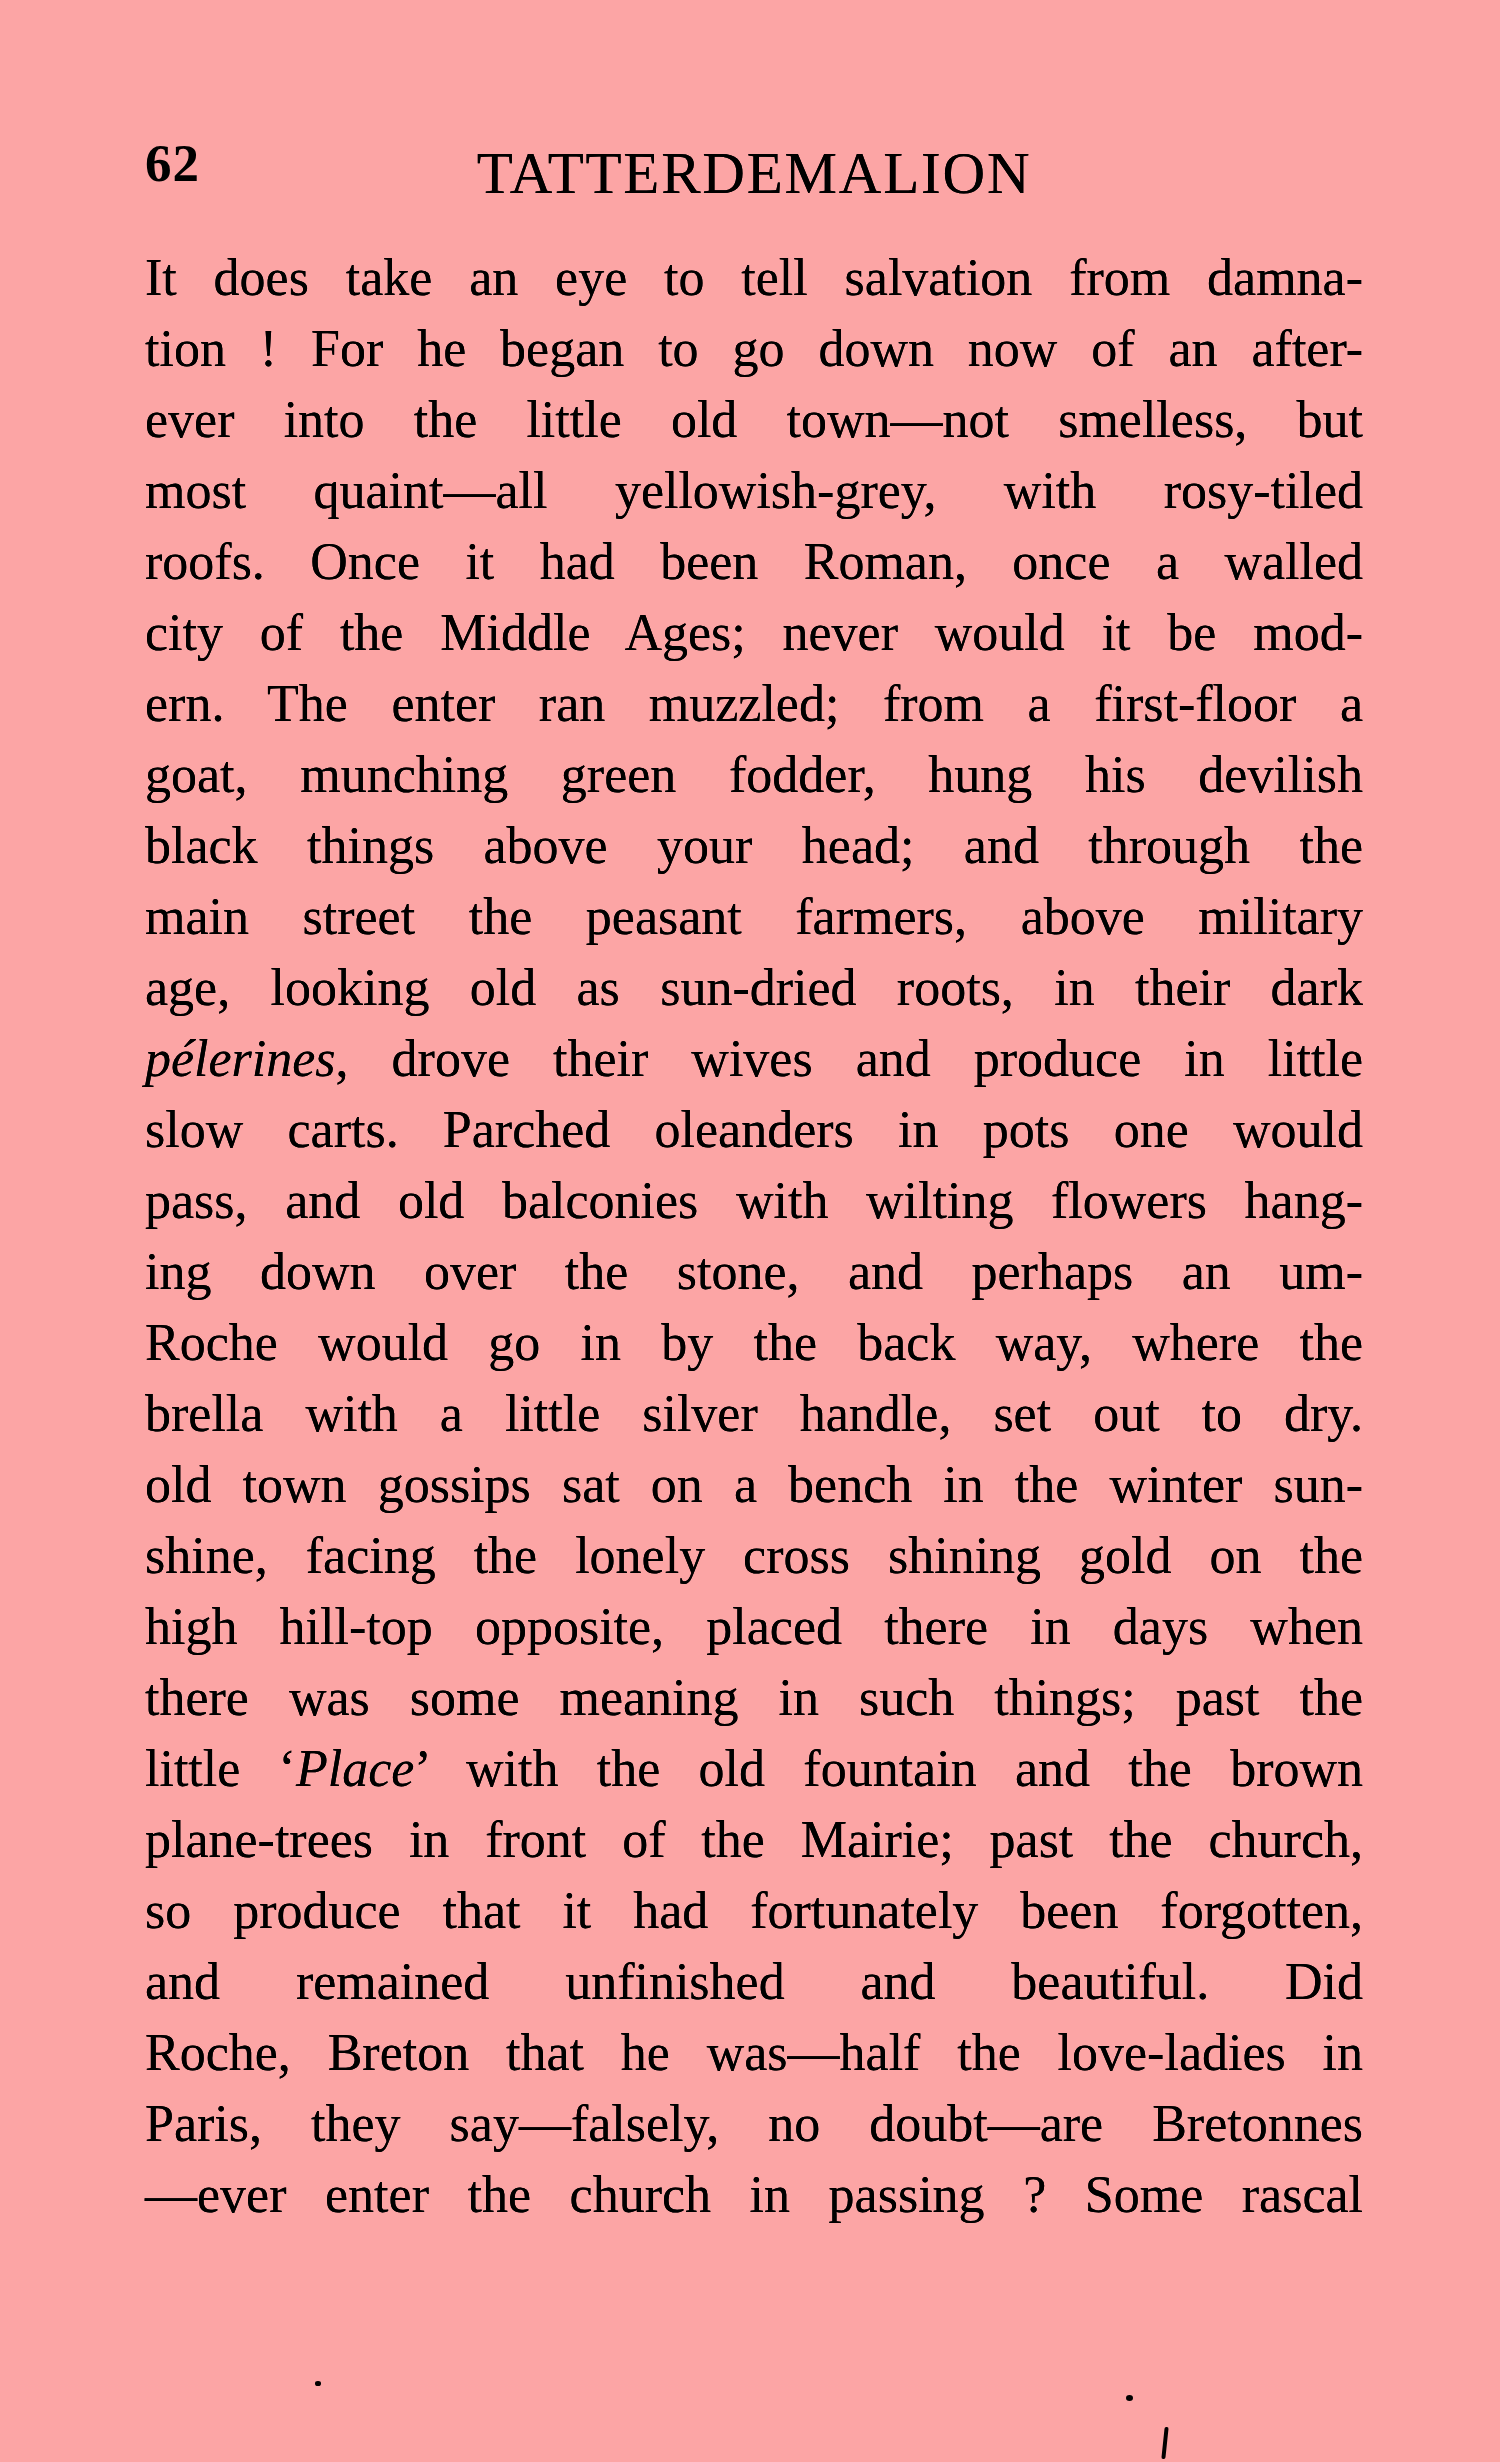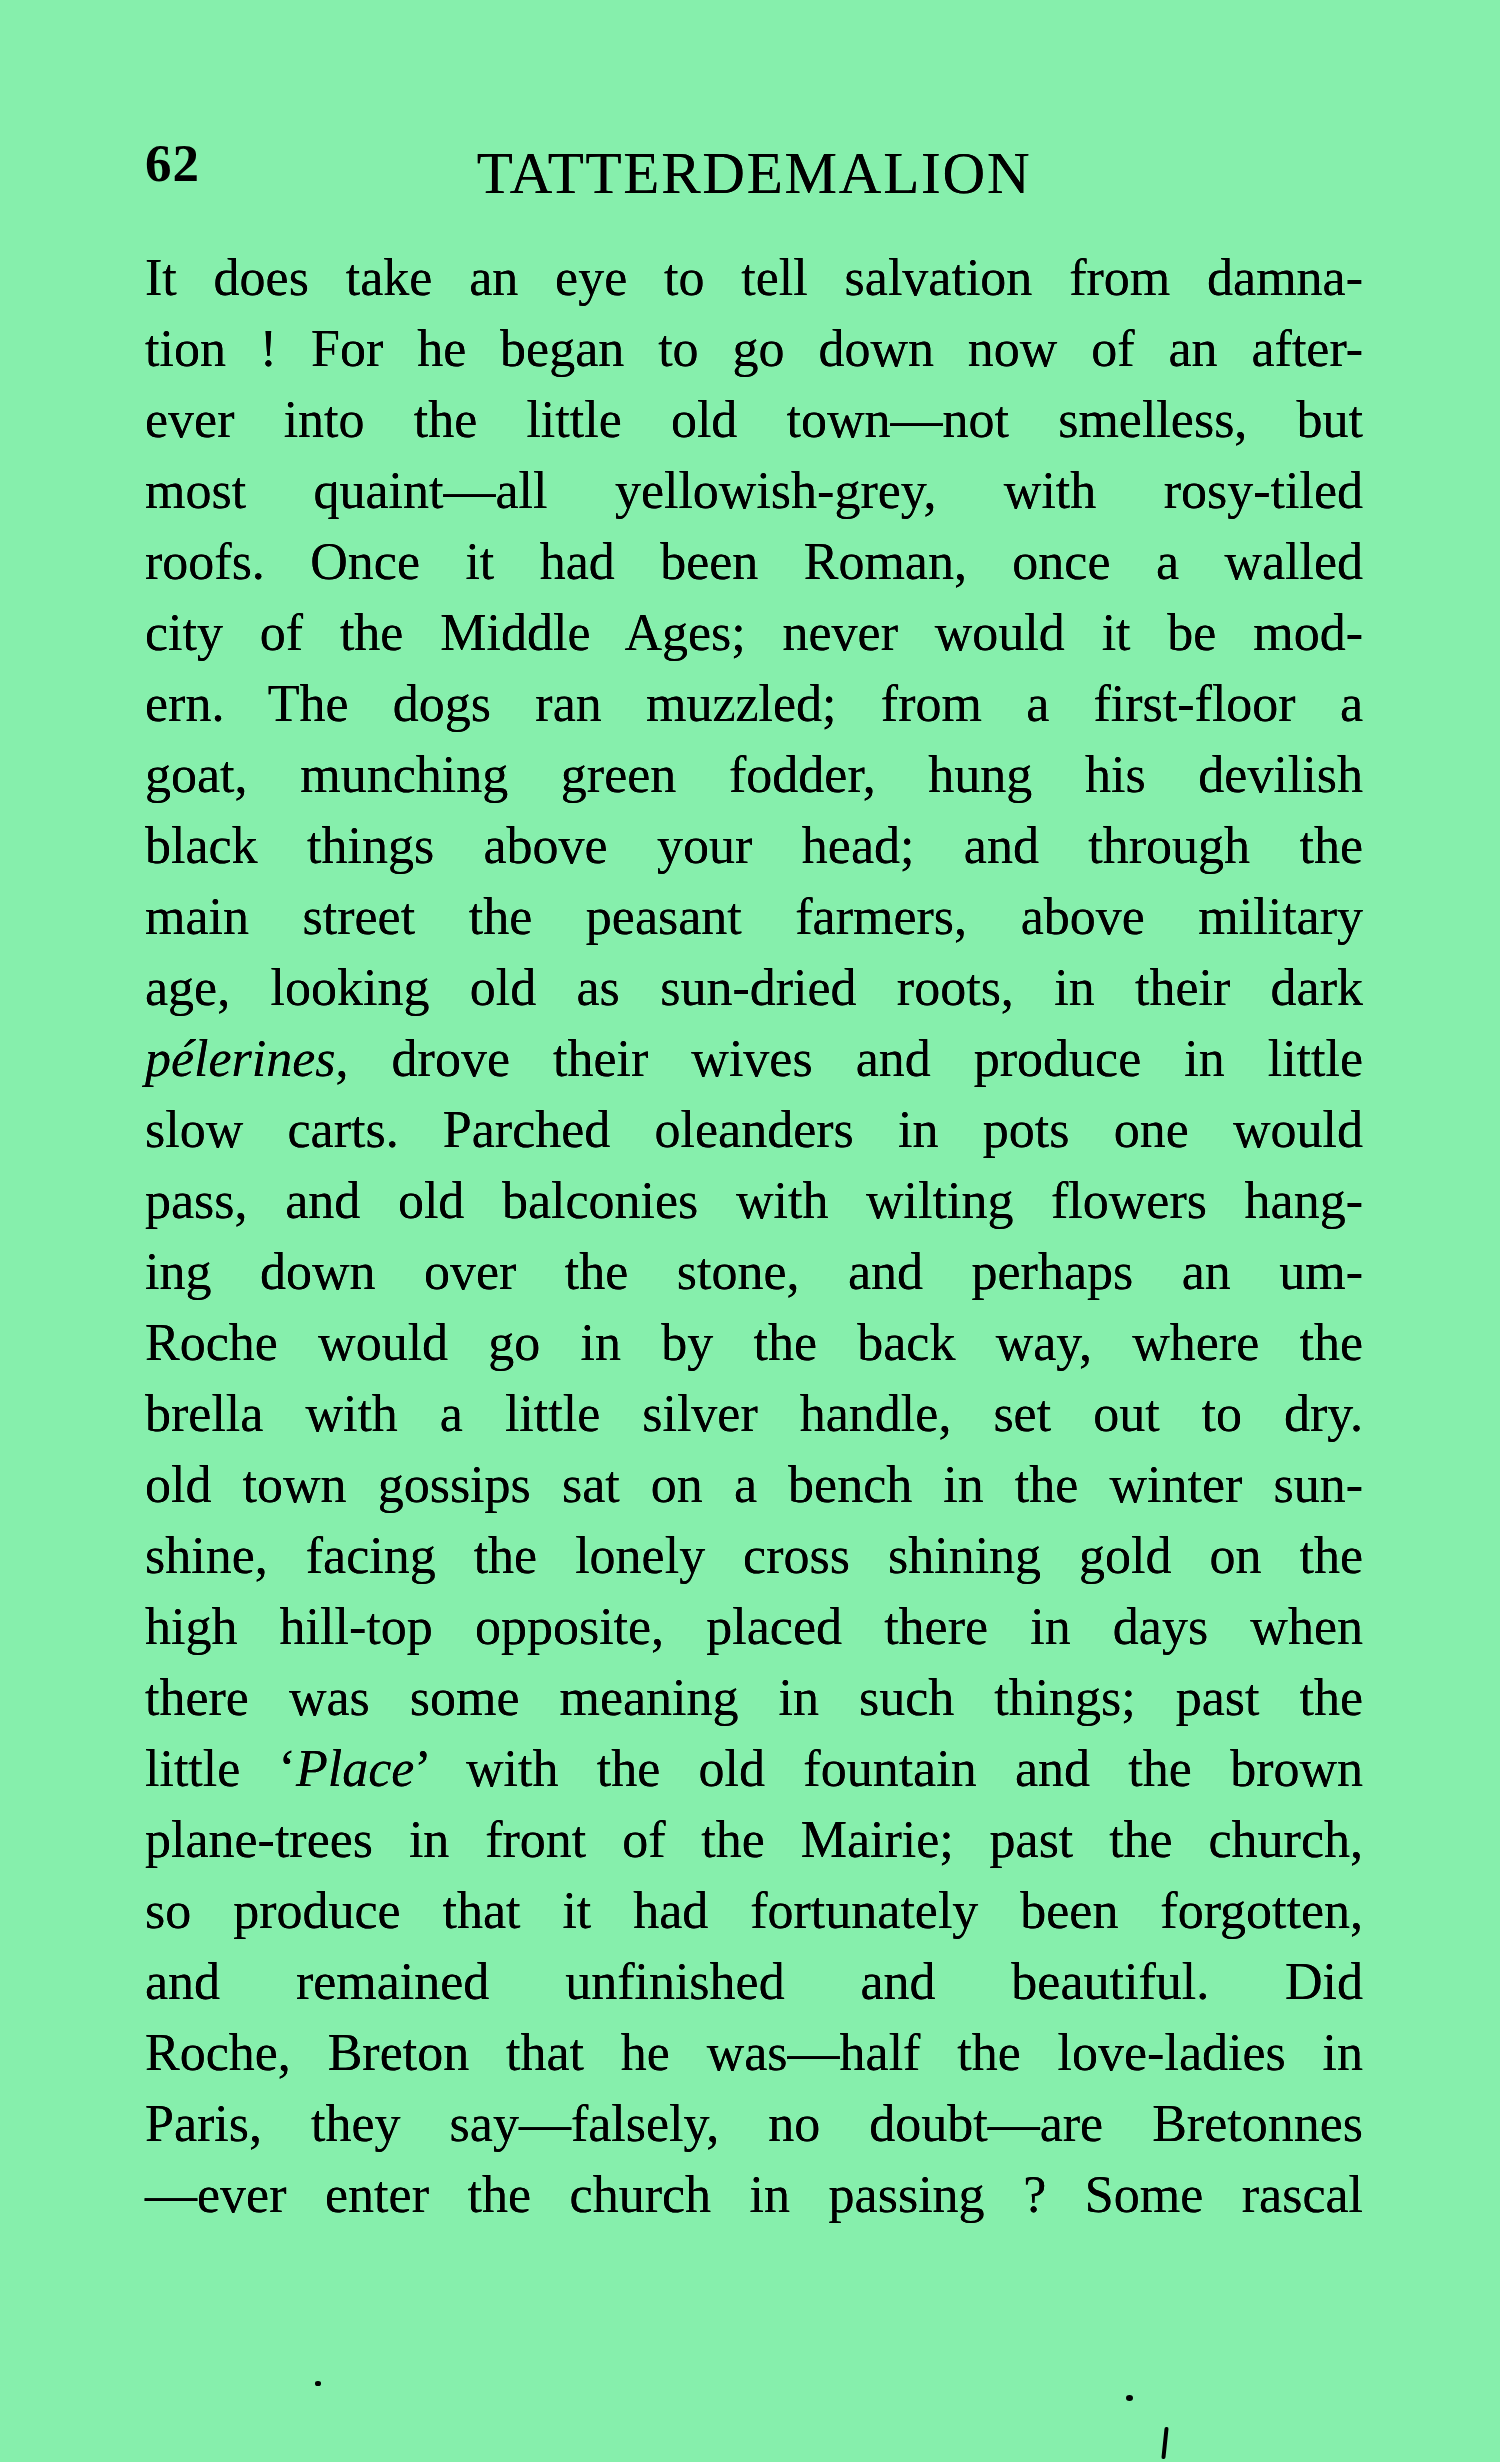--- a/index.html
+++ b/index.html
@@ -5,21 +5,21 @@
   html, body {
     margin: 0;
     padding: 0;
     background: #e8e8e8;
   }
   .page {
     position: relative;
     width: 1501px;
     height: 2462px;
     margin: 0 auto;
-    background: #86efac;
+    background: #fca5a5;
     color: #000000;
     font-family: "Liberation Serif", serif;
     overflow: hidden;
   }
   .header-row {
     position: absolute;
     left: 145px;
     width: 1218px;
     top: 137px;
     height: 73px;
@@ -91,21 +91,21 @@
     <div class="running-title">TATTERDEMALION</div>
   </div>
 
   <div class="text-block">
       <div class="text-line"><span>It does take an eye to tell salvation from damna-</span></div>
       <div class="text-line"><span>tion !  For he began to go down now of an after-</span></div>
       <div class="text-line"><span>ever into the little old town—not smelless, but</span></div>
       <div class="text-line"><span>most quaint—all yellowish-grey, with rosy-tiled</span></div>
       <div class="text-line"><span>roofs.  Once it had been Roman, once a walled</span></div>
       <div class="text-line"><span>city of the Middle Ages; never would it be mod-</span></div>
-      <div class="text-line"><span>ern.  The dogs ran muzzled; from a first-floor a</span></div>
+      <div class="text-line"><span>ern.  The enter ran muzzled; from a first-floor a</span></div>
       <div class="text-line"><span>goat, munching green fodder, hung his devilish</span></div>
       <div class="text-line"><span>black things above your head; and through the</span></div>
       <div class="text-line"><span>main street the peasant farmers, above military</span></div>
       <div class="text-line"><span>age, looking old as sun-dried roots, in their dark</span></div>
       <div class="text-line"><span class="it">pélerines</span><span>, drove their wives and produce in little</span></div>
       <div class="text-line"><span>slow carts.  Parched oleanders in pots one would</span></div>
       <div class="text-line"><span>pass, and old balconies with wilting flowers hang-</span></div>
       <div class="text-line"><span>ing down over the stone, and perhaps an um-</span></div>
       <div class="text-line"><span>Roche would go in by the back way, where the</span></div>
       <div class="text-line"><span>brella with a little silver handle, set out to dry.</span></div>

